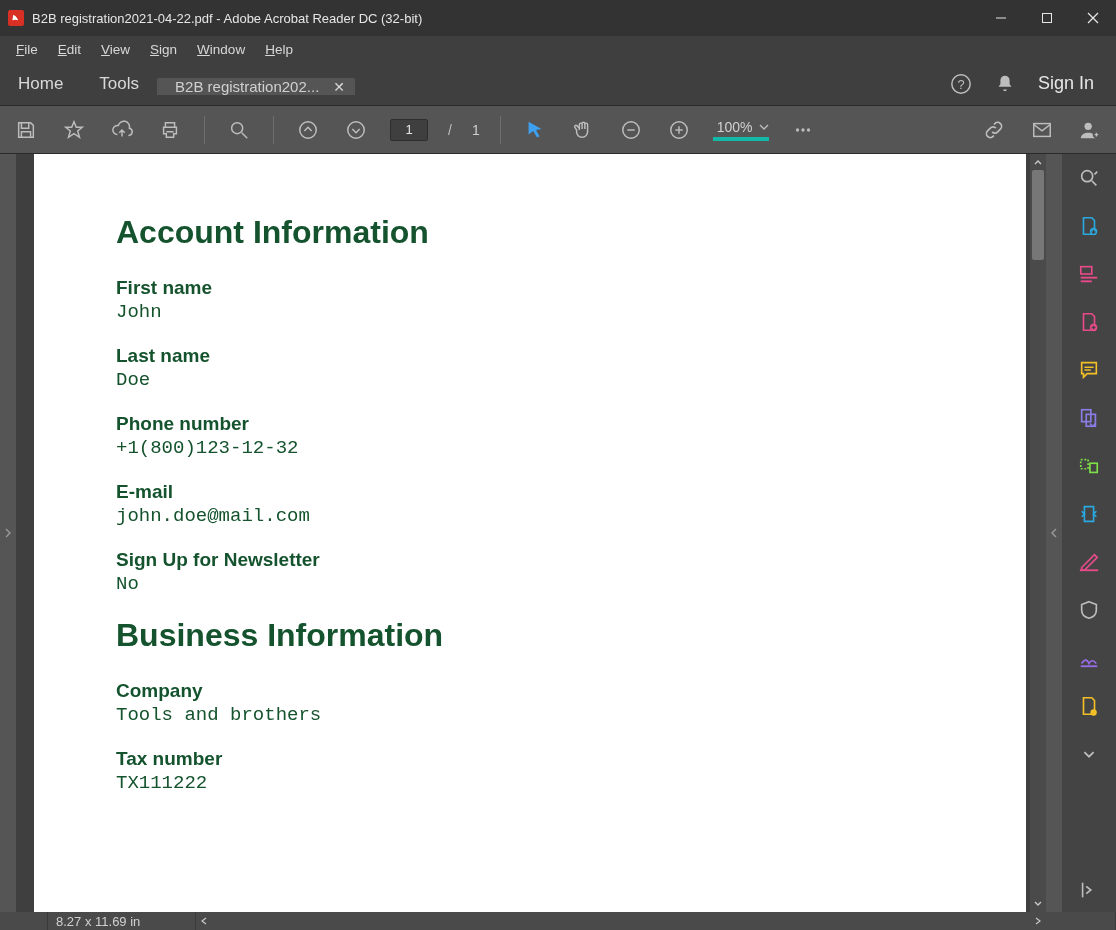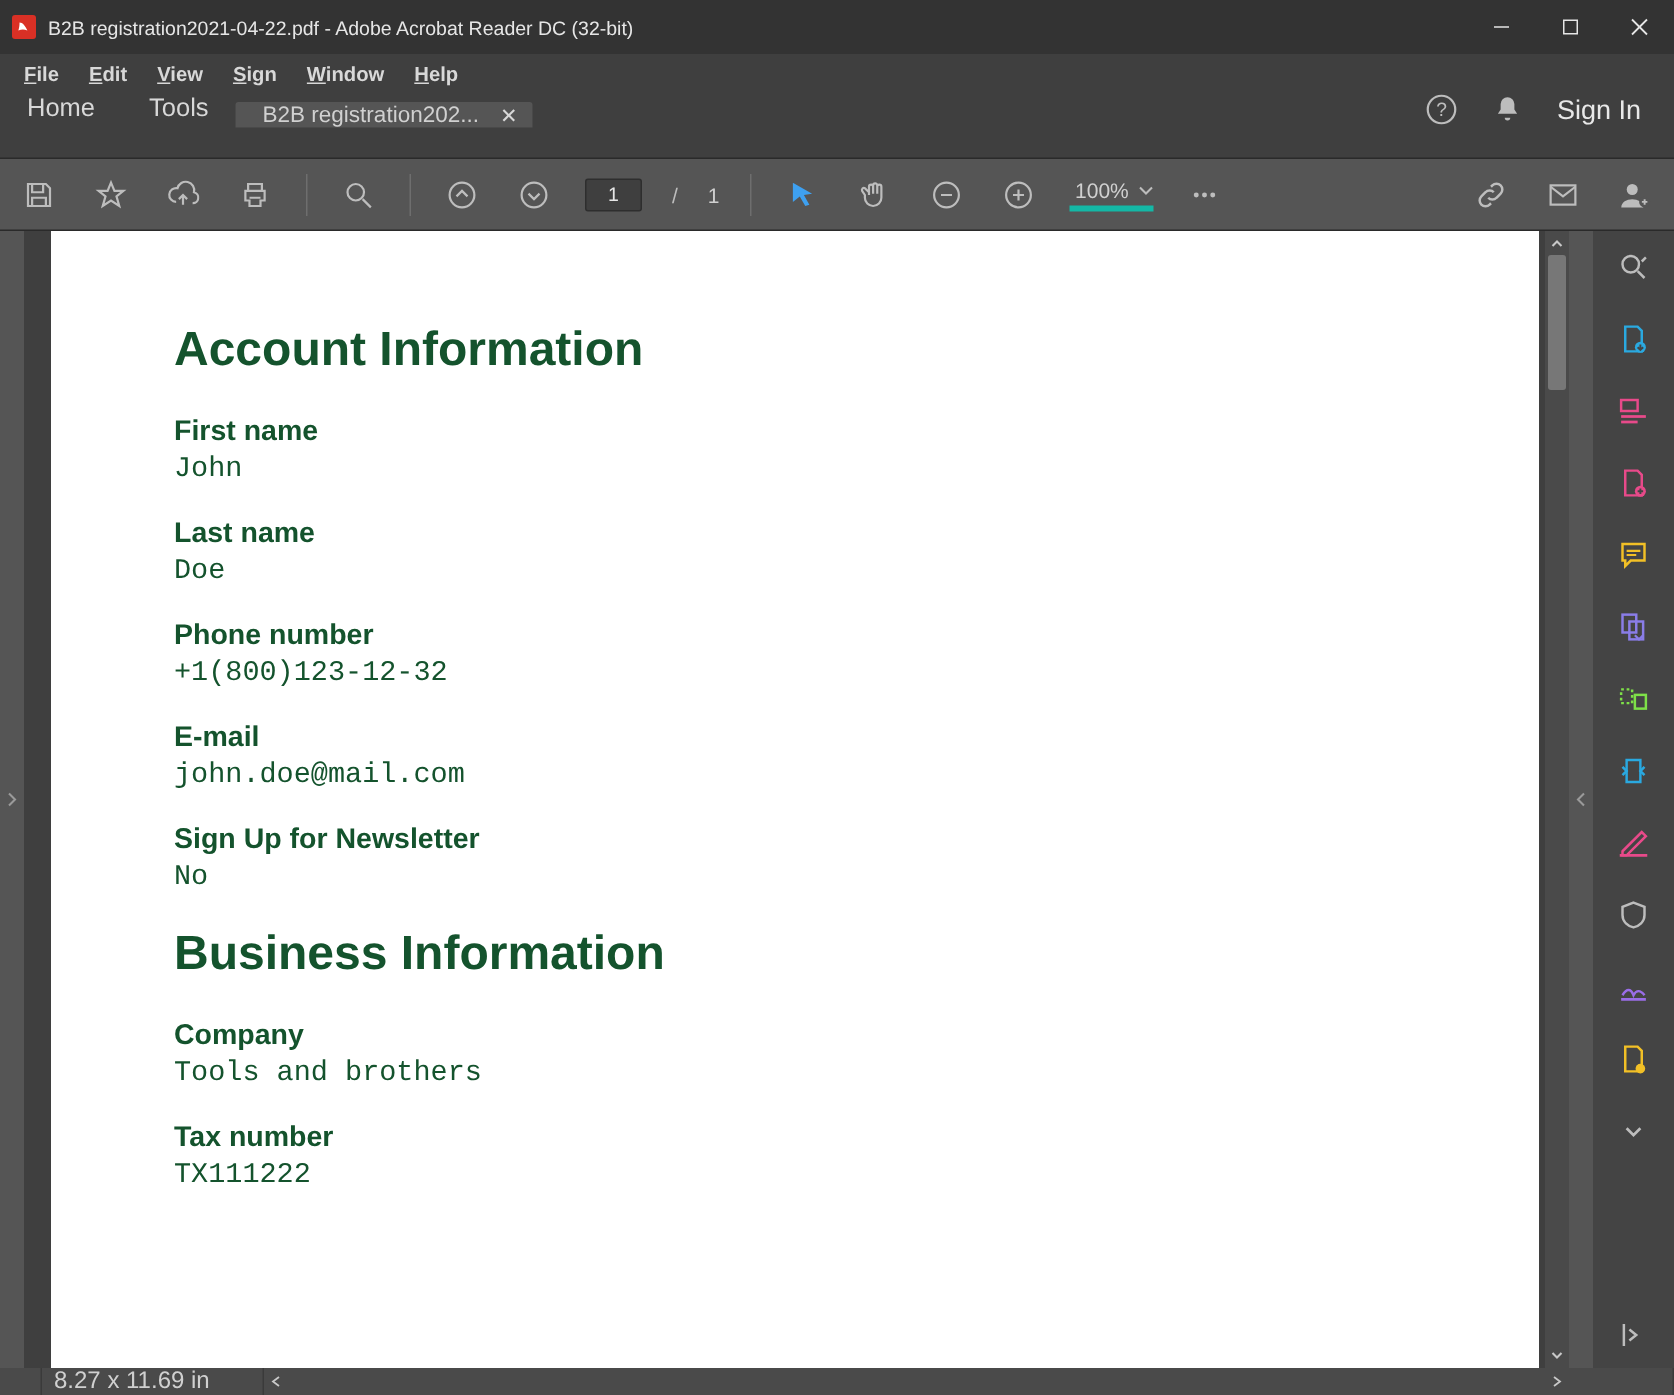--- a/index.html
+++ b/index.html
@@ -10,25 +10,25 @@
 .app-icon { width: 16px; height: 16px; background: #d93025; border-radius: 2px; display: flex; align-items: center; justify-content: center; margin-right: 8px; position: relative; }
 .app-icon::before { content:''; position:absolute; width:8px; height:8px; border-top:4px solid #fff; border-right:4px solid #fff; transform: rotate(45deg) scale(0.5); display:none;}
 .app-icon svg { width: 12px; height: 12px; }
 .title-text { color: #e6e6e6; font-size: 13px; flex:1; }
 .win-btns { display: flex; height: 100%; }
 .win-btn { width: 46px; height: 100%; display:flex; align-items:center; justify-content:center; color:#e6e6e6; }
 .win-btn svg { width:12px; height:12px; }
 
 
 .menubar { height: 26px; background: #3f3f3f; display: flex; align-items: center; padding: 0 6px; gap: 0; }
-.menu-item { padding: 2px 10px; font-size: 13.5px; color: #d8d8d8; font-weight: bold; }
+.menu-item { padding: 2px 10px; font-size: 13.5px; color: #d8d8d8; }
 .menu-item span.ul { text-decoration: underline; }
 
 
-.apptabs { height: 44px; background: #3f3f3f; display: flex; align-items: flex-start; border-bottom: 1px solid #2a2a2a; }
+.apptabs { height: 44px; background: #3f3f3f; display: flex; align-items: center; border-bottom: 1px solid #2a2a2a; }
 .apptab { padding: 0 18px; display:flex; align-items:center; font-size: 17px; color:#d8d8d8; }
 .doc-tab { background: #555555; display:flex; align-items:center; padding:0 10px 0 18px; font-size:15px; gap:14px; border-radius: 2px 2px 0 0; margin-top:6px;}
 .doc-tab-close { font-size:14px; color:#d8d8d8; }
 .apptabs-spacer { flex:1; }
 .right-controls { display:flex; align-items:center; gap:22px; padding-right:22px; }
 .icon-btn { display:flex; align-items:center; justify-content:center; color:#bdbdbd; }
 .icon-btn svg { width:22px; height:22px; }
 .signin { font-size:18px; color:#e8e8e8; }
 
 
@@ -63,21 +63,21 @@
 .right-rail { width:54px; background:#444444; display:flex; flex-direction:column; align-items:center; padding-top:12px; gap:24px; }
 .rail-icon { width:24px; height:24px; display:flex; align-items:center; justify-content:center;}
 .rail-icon svg { width:22px; height:22px; }
 .rail-spacer { flex:1; }
 .rail-bottom { padding-bottom:10px; display:flex; flex-direction:column; align-items:center; gap:14px;}
 
 .right-collapse { width:16px; background:#555555; display:flex; align-items:center; justify-content:center; color:#9a9a9a;}
 .right-collapse svg{ width:8px; height:12px;}
 
 
-.statusbar { height:18px; background:#4a4a4a; display:flex; align-items:stretch; font-size:16px; color:#d0d0d0;}
+.statusbar { height:18px; background:#4a4a4a; display:flex; align-items:stretch; font-size:13px; color:#d0d0d0;padding-left:20px;}
 .status-cell { background:#4a4a4a; border-right:1px solid #3a3a3a; display:flex; align-items:center; }
 .status-dims { width:148px; padding-left:8px; }
 .hscroll { flex:1; display:flex; align-items:center; position:relative; background:#4a4a4a;}
 .hscroll .left, .hscroll .right { width:16px; display:flex; align-items:center; justify-content:center; height:100%; color:#c8c8c8;}
 .hscroll .right { position:absolute; right:0; }
 </style>
 </head>
 <body>
 
 <div class="titlebar">

